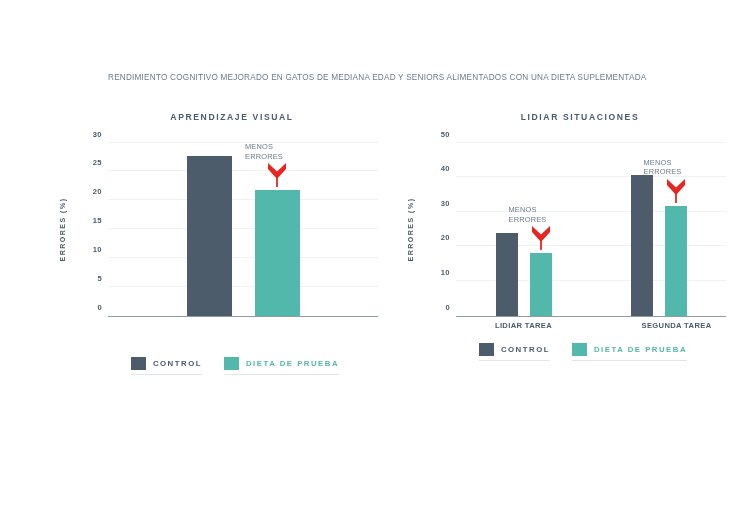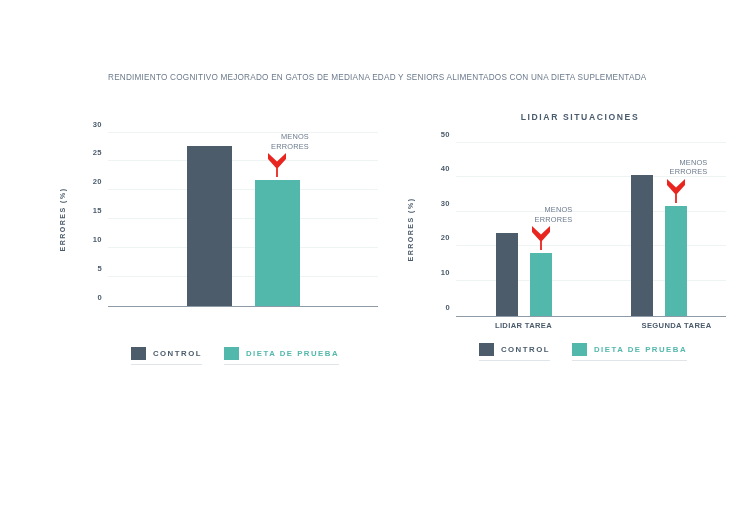--- a/index.html
+++ b/index.html
@@ -115,21 +115,21 @@
   .bar {
     position: absolute;
     bottom: 1.5px;
   }
   .bar.control { background: #4d5c6b; }
   .bar.test    { background: #53b8ac; }
 
   
   .annot {
     position: absolute;
-    text-align: right;
+    text-align: left;
     width: 64px;
   }
   .annot .txt {
     font-size: 7.4px;
     line-height: 9.6px;
     color: #6b7a8c;
     letter-spacing: 0.2px;
     white-space: nowrap;
   }
   .annot .arrow {
@@ -188,20 +188,21 @@
   .legend-label.test    { color: #53b8ac; }
 </style>
 </head>
 <body>
 
 <div class="headline">
   <div>RENDIMIENTO COGNITIVO MEJORADO EN GATOS DE MEDIANA EDAD Y SENIORS ALIMENTADOS CON UNA DIETA SUPLEMENTADA</div>
 </div>
 
 <div class="panel" id="panel-left">
+  <div class="panel-title">APRENDIZAJE VISUAL</div>
 
   <div class="plot-wrap">
     <div class="ylabel">
       <span>ERRORES (%)</span>
     </div>
     <div class="plot">
       <div class="ticks" id="ticks-0">
           <div class="tick" style="bottom: 1.5px;">0</div>
           <div class="tick" style="bottom: 30.3333px;">5</div>
           <div class="tick" style="bottom: 59.1667px;">10</div>

